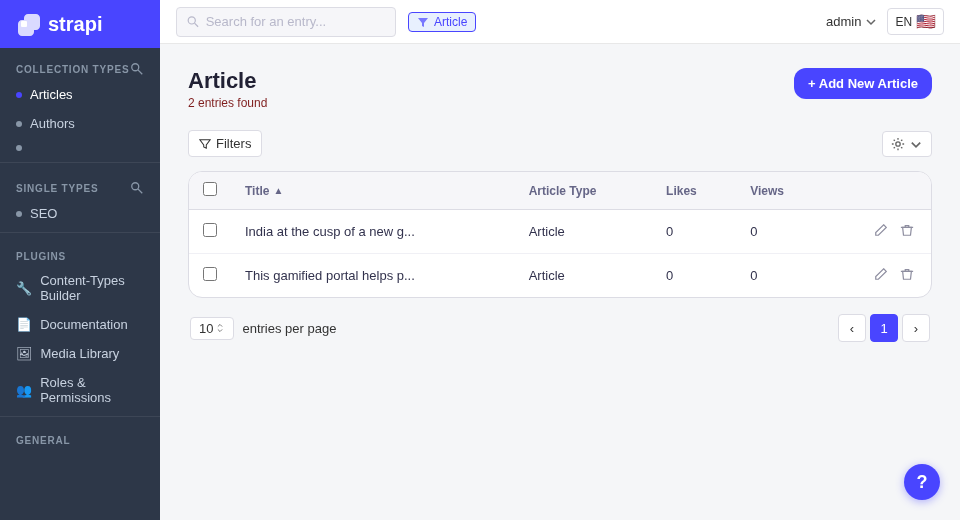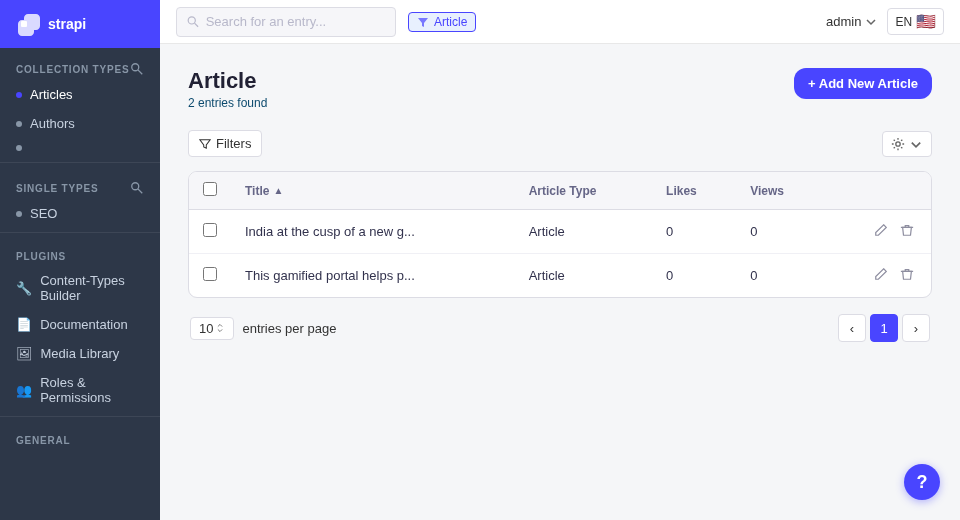--- a/index.html
+++ b/index.html
@@ -18,21 +18,21 @@
       overflow-x: hidden;
     }
     .sidebar-logo {
       background: #4945ff;
       padding: 12px 16px;
       display: flex;
       align-items: center;
       gap: 8px;
       color: white;
       font-weight: 700;
-      font-size: 14px;
+      font-size: 20px;
     }
     .sidebar-logo svg { width: 24px; height: 24px; }
     .sidebar-section-header {
       padding: 14px 16px 4px;
       font-size: 10px;
       font-weight: 700;
       color: #8896a7;
       letter-spacing: 0.08em;
       text-transform: uppercase;
       display: flex;
@@ -133,21 +133,21 @@
       justify-content: space-between;
       margin-bottom: 20px;
     }
     .page-title-group h1 {
       font-size: 22px;
       font-weight: 700;
       color: #212134;
     }
     .page-subtitle {
       font-size: 12px;
-      color: #0c4a6e;
+      color: #7f1d1d;
       margin-top: 2px;
     }
     .add-btn {
       background: #4945ff;
       color: white;
       border: none;
       border-radius: 12px;
       padding: 8px 14px;
       font-size: 13px;
       font-weight: 600;
@@ -175,21 +175,21 @@
       display: flex; align-items: center; gap: 4px;
       background: #fff; border: 1px solid #dcdce4; border-radius: 4px;
       padding: 5px 8px; cursor: pointer; color: #333; font-size: 13px;
     }
     .settings-btn svg { width: 14px; height: 14px; }
 
     
     .table-container {
       background: #fff;
       border: 1px solid #dcdce4;
-      border-radius: 9px;
+      border-radius: 14px;
       overflow: hidden;
     }
     table { width: 100%; border-collapse: collapse; }
     thead { background: #f6f6f9; }
     thead th {
       padding: 10px 14px;
       text-align: left;
       font-size: 12px;
       font-weight: 600;
       color: #666687;

